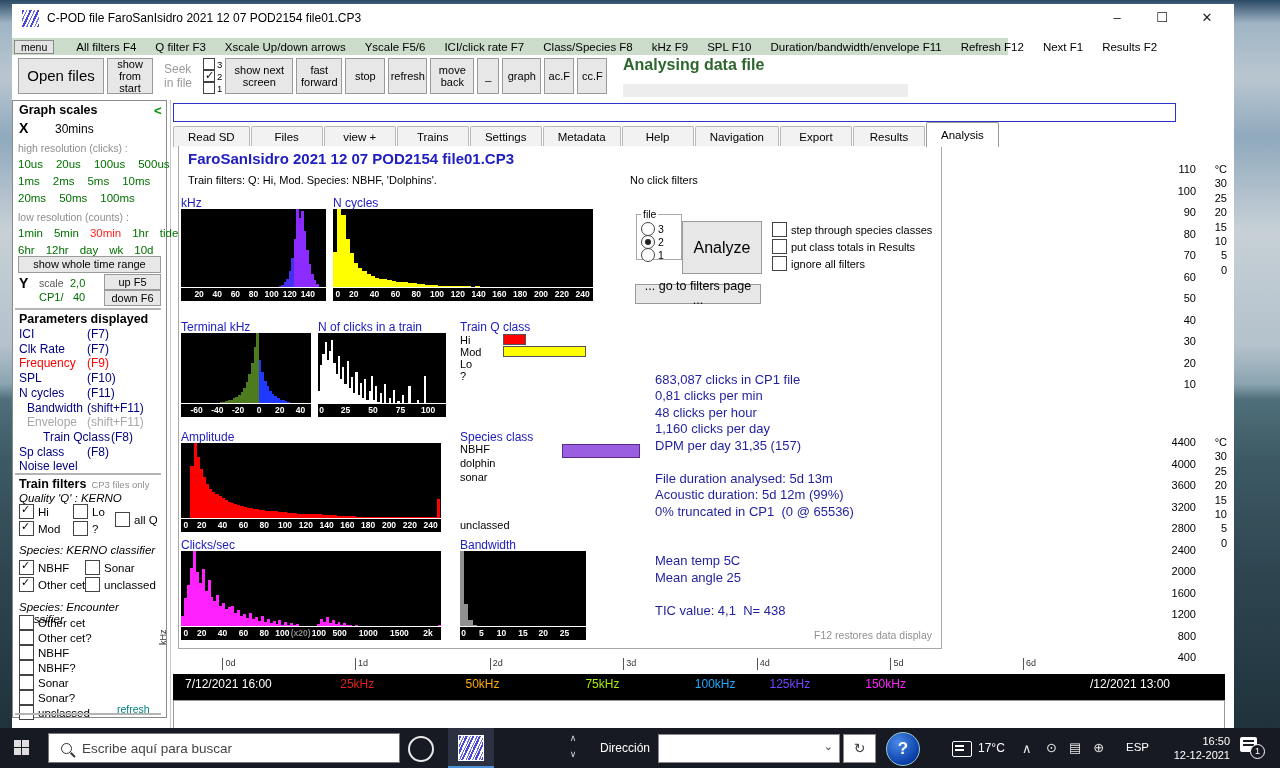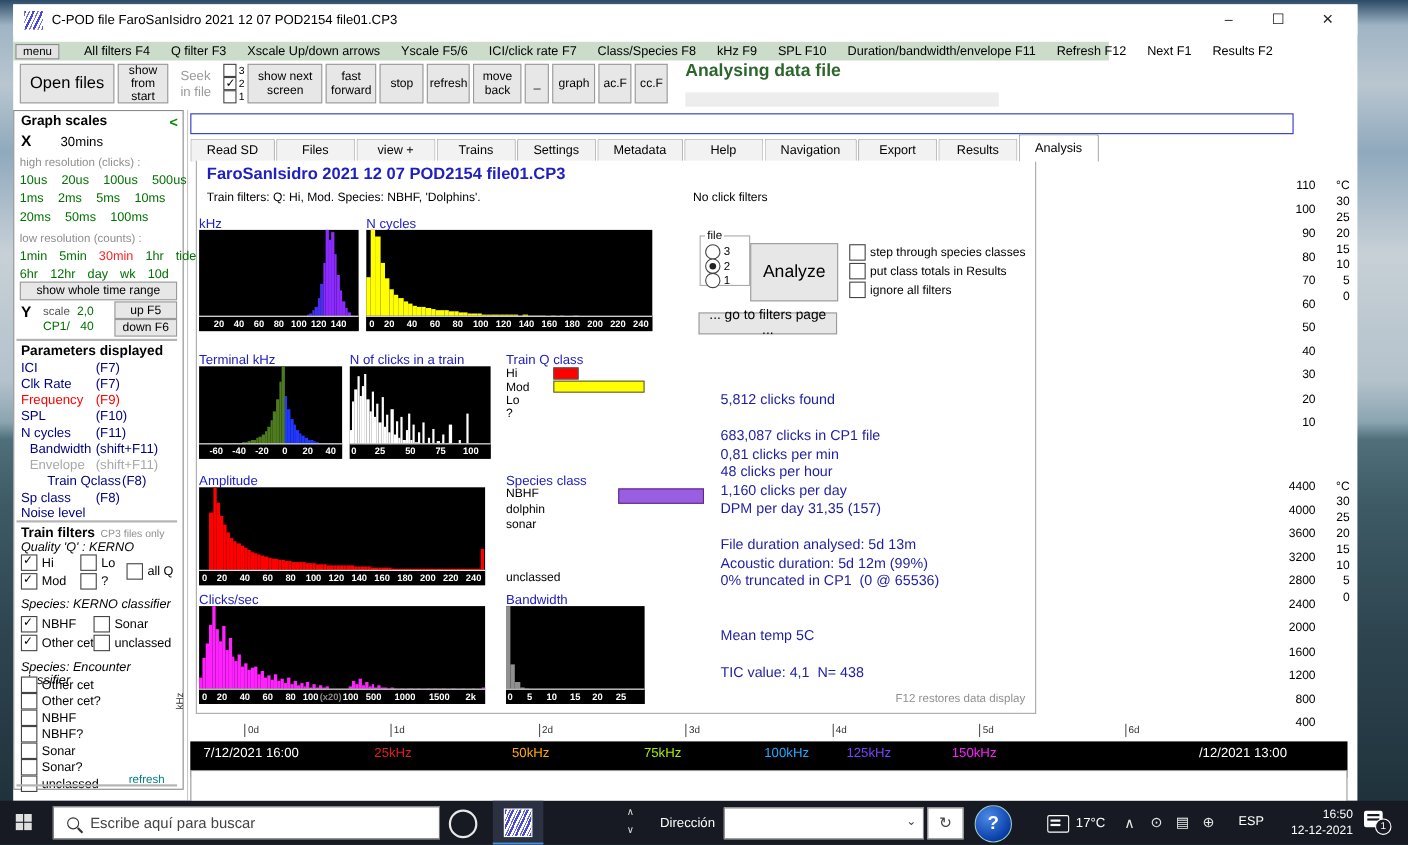--- a/index.html
+++ b/index.html
@@ -778,34 +778,34 @@
         <span style="font-size: 11px;">put class totals in Results</span>
       </label>
       <label class="cbrow" style="left: 0px; top: 34px;">
         <span class="cb"></span>
         <span style="font-size: 11px;">ignore all filters</span>
       </label>
     </div>
   <button class="btn abs" style="left:635px;top:284px;width:126px;height:20px;font-size:12.5px;">... go to filters page ...</button>
 
   <div class="abs" id="stats" style="left:655px;top:355px;width:282px;">
-      <div class="statline">5,812 clicks found</div>
       <div class="statline">&nbsp;</div>
       <div class="statline">683,087 clicks in CP1 file</div>
       <div class="statline">0,81 clicks per min</div>
       <div class="statline">48 clicks per hour</div>
       <div class="statline">1,160 clicks per day</div>
       <div class="statline">DPM per day 31,35 (157)</div>
       <div class="statline">&nbsp;</div>
       <div class="statline">File duration analysed: 5d 13m</div>
       <div class="statline">Acoustic duration: 5d 12m (99%)</div>
       <div class="statline">0% truncated in CP1  (0 @ 65536)</div>
       <div class="statline">&nbsp;</div>
       <div class="statline">&nbsp;</div>
       <div class="statline">Mean temp 5C</div>
+      <div class="statline">Mean angle 25</div>
       <div class="statline">&nbsp;</div>
       <div class="statline">TIC value: 4,1  N= 438</div>
     </div>
   <div class="abs" style="left:700px;top:629px;width:232px;text-align:right;color:#909090;font-size:10.5px;">F12 restores data display</div>
 
   <div id="rightscales">
       <span class="scalenum" style="left: 1158px; top: 163px; width: 38px;">110</span>
       <span class="scalenum" style="left: 1158px; top: 184.5px; width: 38px;">100</span>
       <span class="scalenum" style="left: 1158px; top: 206px; width: 38px;">90</span>
       <span class="scalenum" style="left: 1158px; top: 227.5px; width: 38px;">80</span>

